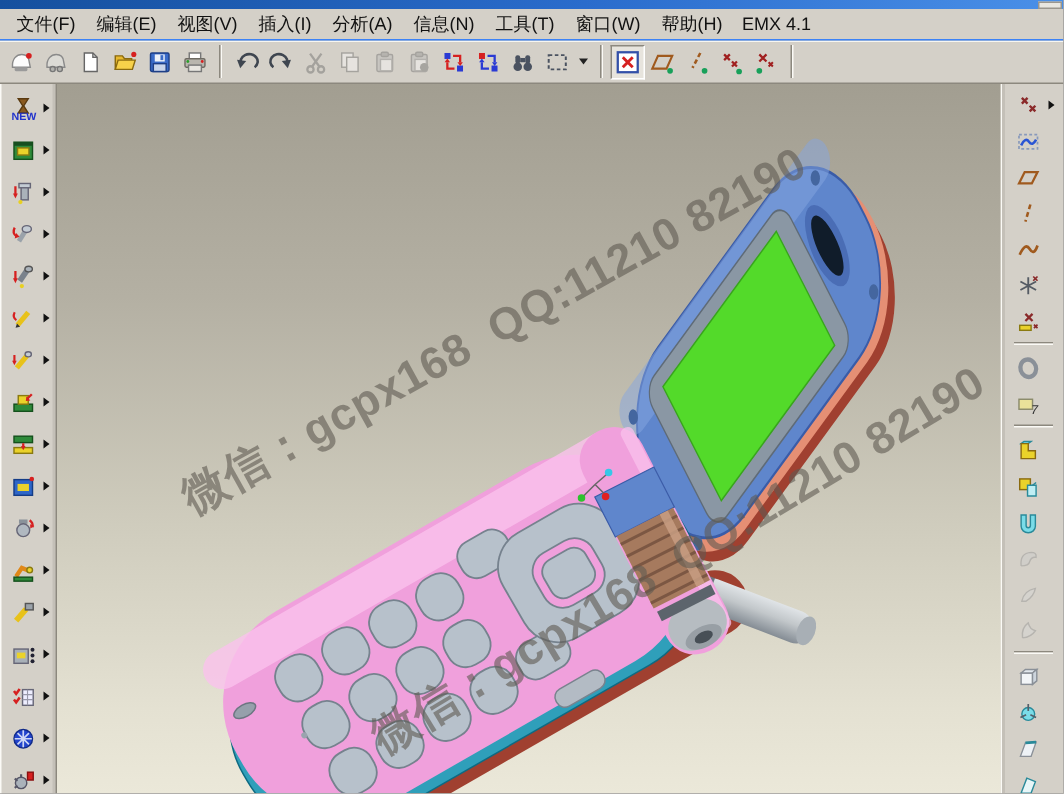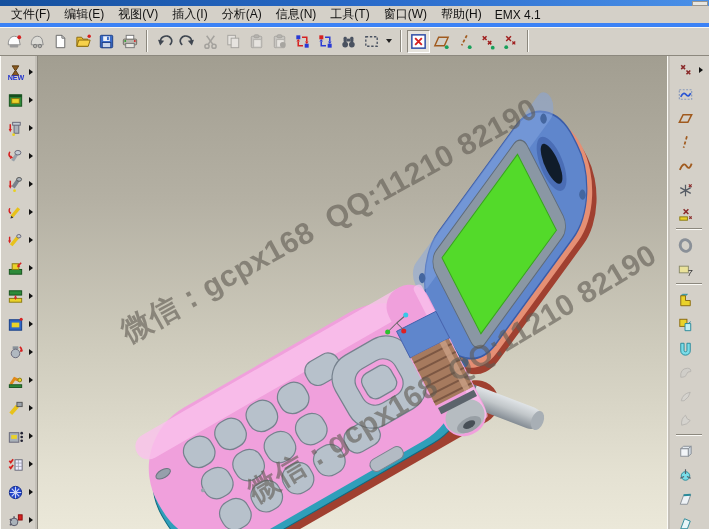--- a/index.html
+++ b/index.html
@@ -6,21 +6,21 @@
   .window{
     position:relative;width:709px;height:529px;overflow:hidden;
     background:#d4d0c8;font-family:"Liberation Sans",sans-serif;font-size:12px;color:#111;
     box-sizing:border-box;
   }
   .window *{box-sizing:border-box;}
   
   .titlestrip{position:relative;height:6px;background:linear-gradient(90deg,#15509e 0%,#2a6ccc 55%,#4a90e8 100%);}
   .winctl-stub{position:absolute;right:1px;top:1px;width:16px;height:5px;background:#e8e6e0;border:1px solid #9a968e;}
   
-  .menubar{height:21px;display:flex;align-items:center;padding:0 4px;border-bottom:4px solid #3b82f6;}
+  .menubar{height:21px;display:flex;align-items:center;padding:0 4px;border-bottom:1px solid #3b82f6;}
   .menu-item{padding:2px 7px;white-space:nowrap;cursor:default;}
   .menu-version{padding:2px 6px;white-space:nowrap;}
   
   .toolbar-row{height:29px;display:flex;align-items:stretch;border-bottom:1px solid #8c887e;box-shadow:inset 0 1px 0 #f7f6f1;}
   .tb-panel{display:flex;align-items:center;padding:0 3px;}
   .tb-sep{width:0;border-left:1px solid #8c887e;border-right:1px solid #fbfaf6;margin:3px 2px;}
   .tb-btn{width:23px;height:23px;display:flex;align-items:center;justify-content:center;
     background:transparent;border:1px solid transparent;padding:0;flex:none;}
   .tb-btn.disabled{opacity:.42;filter:grayscale(1);}
   .tb-btn.pressed{border-color:#8c887e #ffffff #ffffff #8c887e;background:#e7e4dd;}

